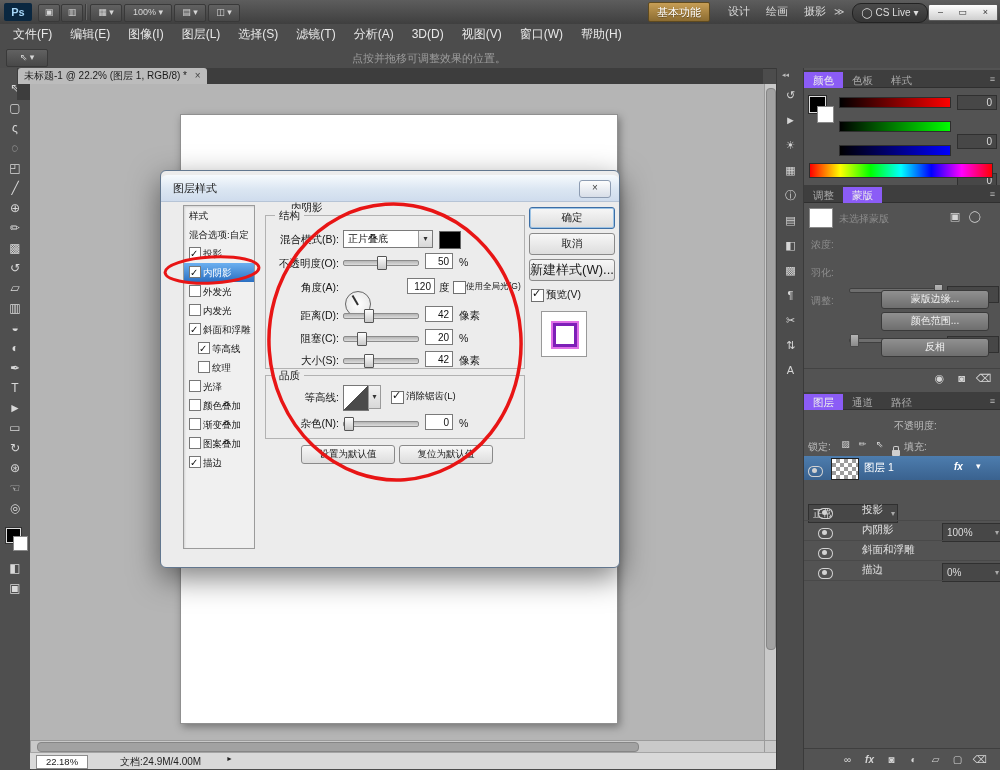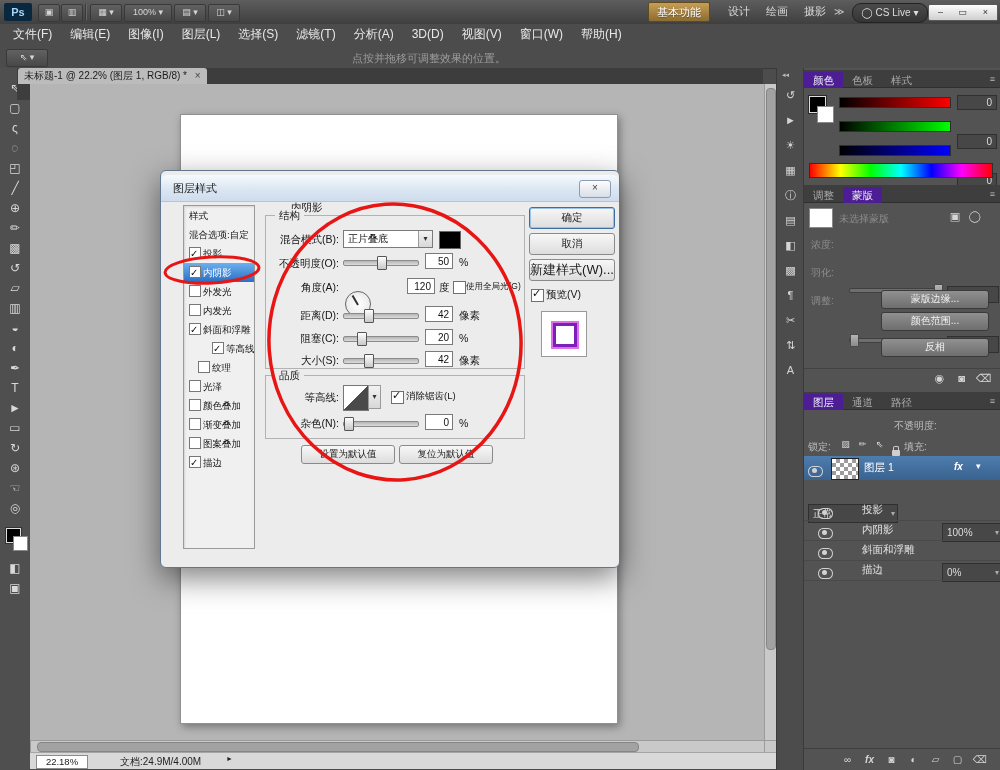--- a/index.html
+++ b/index.html
@@ -49,21 +49,21 @@
 .cbx{width:11px;height:11px;background:#fff;border:1px solid #707070;position:absolute}
 .cbx.on:before{content:"✓";position:absolute;left:0;top:-3px;font-size:11px;font-weight:bold;color:#111}
 .dial{width:24px;height:24px;border-radius:50%;background:radial-gradient(#fff,#e3e3e3);border:1px solid #666;position:relative}
 .dial:after{content:"";position:absolute;left:50%;top:50%;width:11px;height:2px;background:#333;transform-origin:0 1px;transform:rotate(-120deg)}
 .contour{width:24px;height:24px;border:1px solid #777;background:linear-gradient(135deg,#fff 50%,#4a4a4a 50%)}
 .strip{background:#4c4c4c;border-left:1px solid #3b3b3b}
 .sicon{width:21px;height:19px;line-height:19px;text-align:center;color:#d5d5d5;font-size:11px}
 .dock{background:#535353;border-left:1px solid #3a3a3a}
 .ptabbar{background:#3e3e3e;border-bottom:1px solid #2f2f2f}
 .ptab{display:inline-block;padding:0 9px;line-height:16px;font-size:10.5px;color:#a9a9a9}
-.ptab.active{background:#4c1d95;color:#ececec}
+.ptab.active{background:#8b5cf6;color:#ececec}
 .pmenu{color:#bbb;font-size:9px}
 .plab{font-size:10px;color:#bdbdbd;white-space:nowrap}
 .plab.dim{color:#8d8d8d}
 .pfield{background:#474747;border:1px solid #303030;color:#ddd;font-size:10px;line-height:15px;padding:0 4px;position:relative}
 .pfield .dar{position:absolute;right:2px;top:0;font-size:8px;color:#aaa;line-height:15px}
 .pbtn{background:linear-gradient(#909090,#6e6e6e);border:1px solid #3a3a3a;border-radius:3px;color:#f0f0f0;font-size:10px;text-align:center}
 .ptrack{height:3px;background:#6e6e6e;border:1px solid #404040;border-radius:2px;position:relative}
 .pthumb{position:absolute;top:-5px;width:7px;height:11px;background:linear-gradient(#b5b5b5,#8a8a8a);border:1px solid #4a4a4a;border-radius:1px}
 .ramp{border:1px solid #2e2e2e}
 .eye{display:inline-block;width:13px;height:9px;border:1px solid #d2d2d2;border-radius:60%/90%;position:relative}
@@ -173,21 +173,21 @@
   </div>
 
   <div class="dlist abs" style="left:22px;top:34px;width:70px;height:342px">
     <div class="litem">样式</div>
     <div class="litem">混合选项:自定</div>
     <div class="litem"><span class="cb2 on"></span><span>投影</span></div>
     <div class="litem sel"><span class="cb2 on"></span><span>内阴影</span></div>
     <div class="litem"><span class="cb2"></span><span>外发光</span></div>
     <div class="litem"><span class="cb2"></span><span>内发光</span></div>
     <div class="litem"><span class="cb2 on"></span><span>斜面和浮雕</span></div>
-    <div class="litem" style="padding-left:28px"><span class="cb2 on"></span><span>等高线</span></div>
+    <div class="litem" style="padding-left:14px"><span class="cb2 on"></span><span>等高线</span></div>
     <div class="litem" style="padding-left:14px"><span class="cb2"></span><span>纹理</span></div>
     <div class="litem"><span class="cb2"></span><span>光泽</span></div>
     <div class="litem"><span class="cb2"></span><span>颜色叠加</span></div>
     <div class="litem"><span class="cb2"></span><span>渐变叠加</span></div>
     <div class="litem"><span class="cb2"></span><span>图案叠加</span></div>
     <div class="litem"><span class="cb2 on"></span><span>描边</span></div>
   </div>
 
   <div class="dtext abs" style="left:130px;top:30px">内阴影</div>
 

